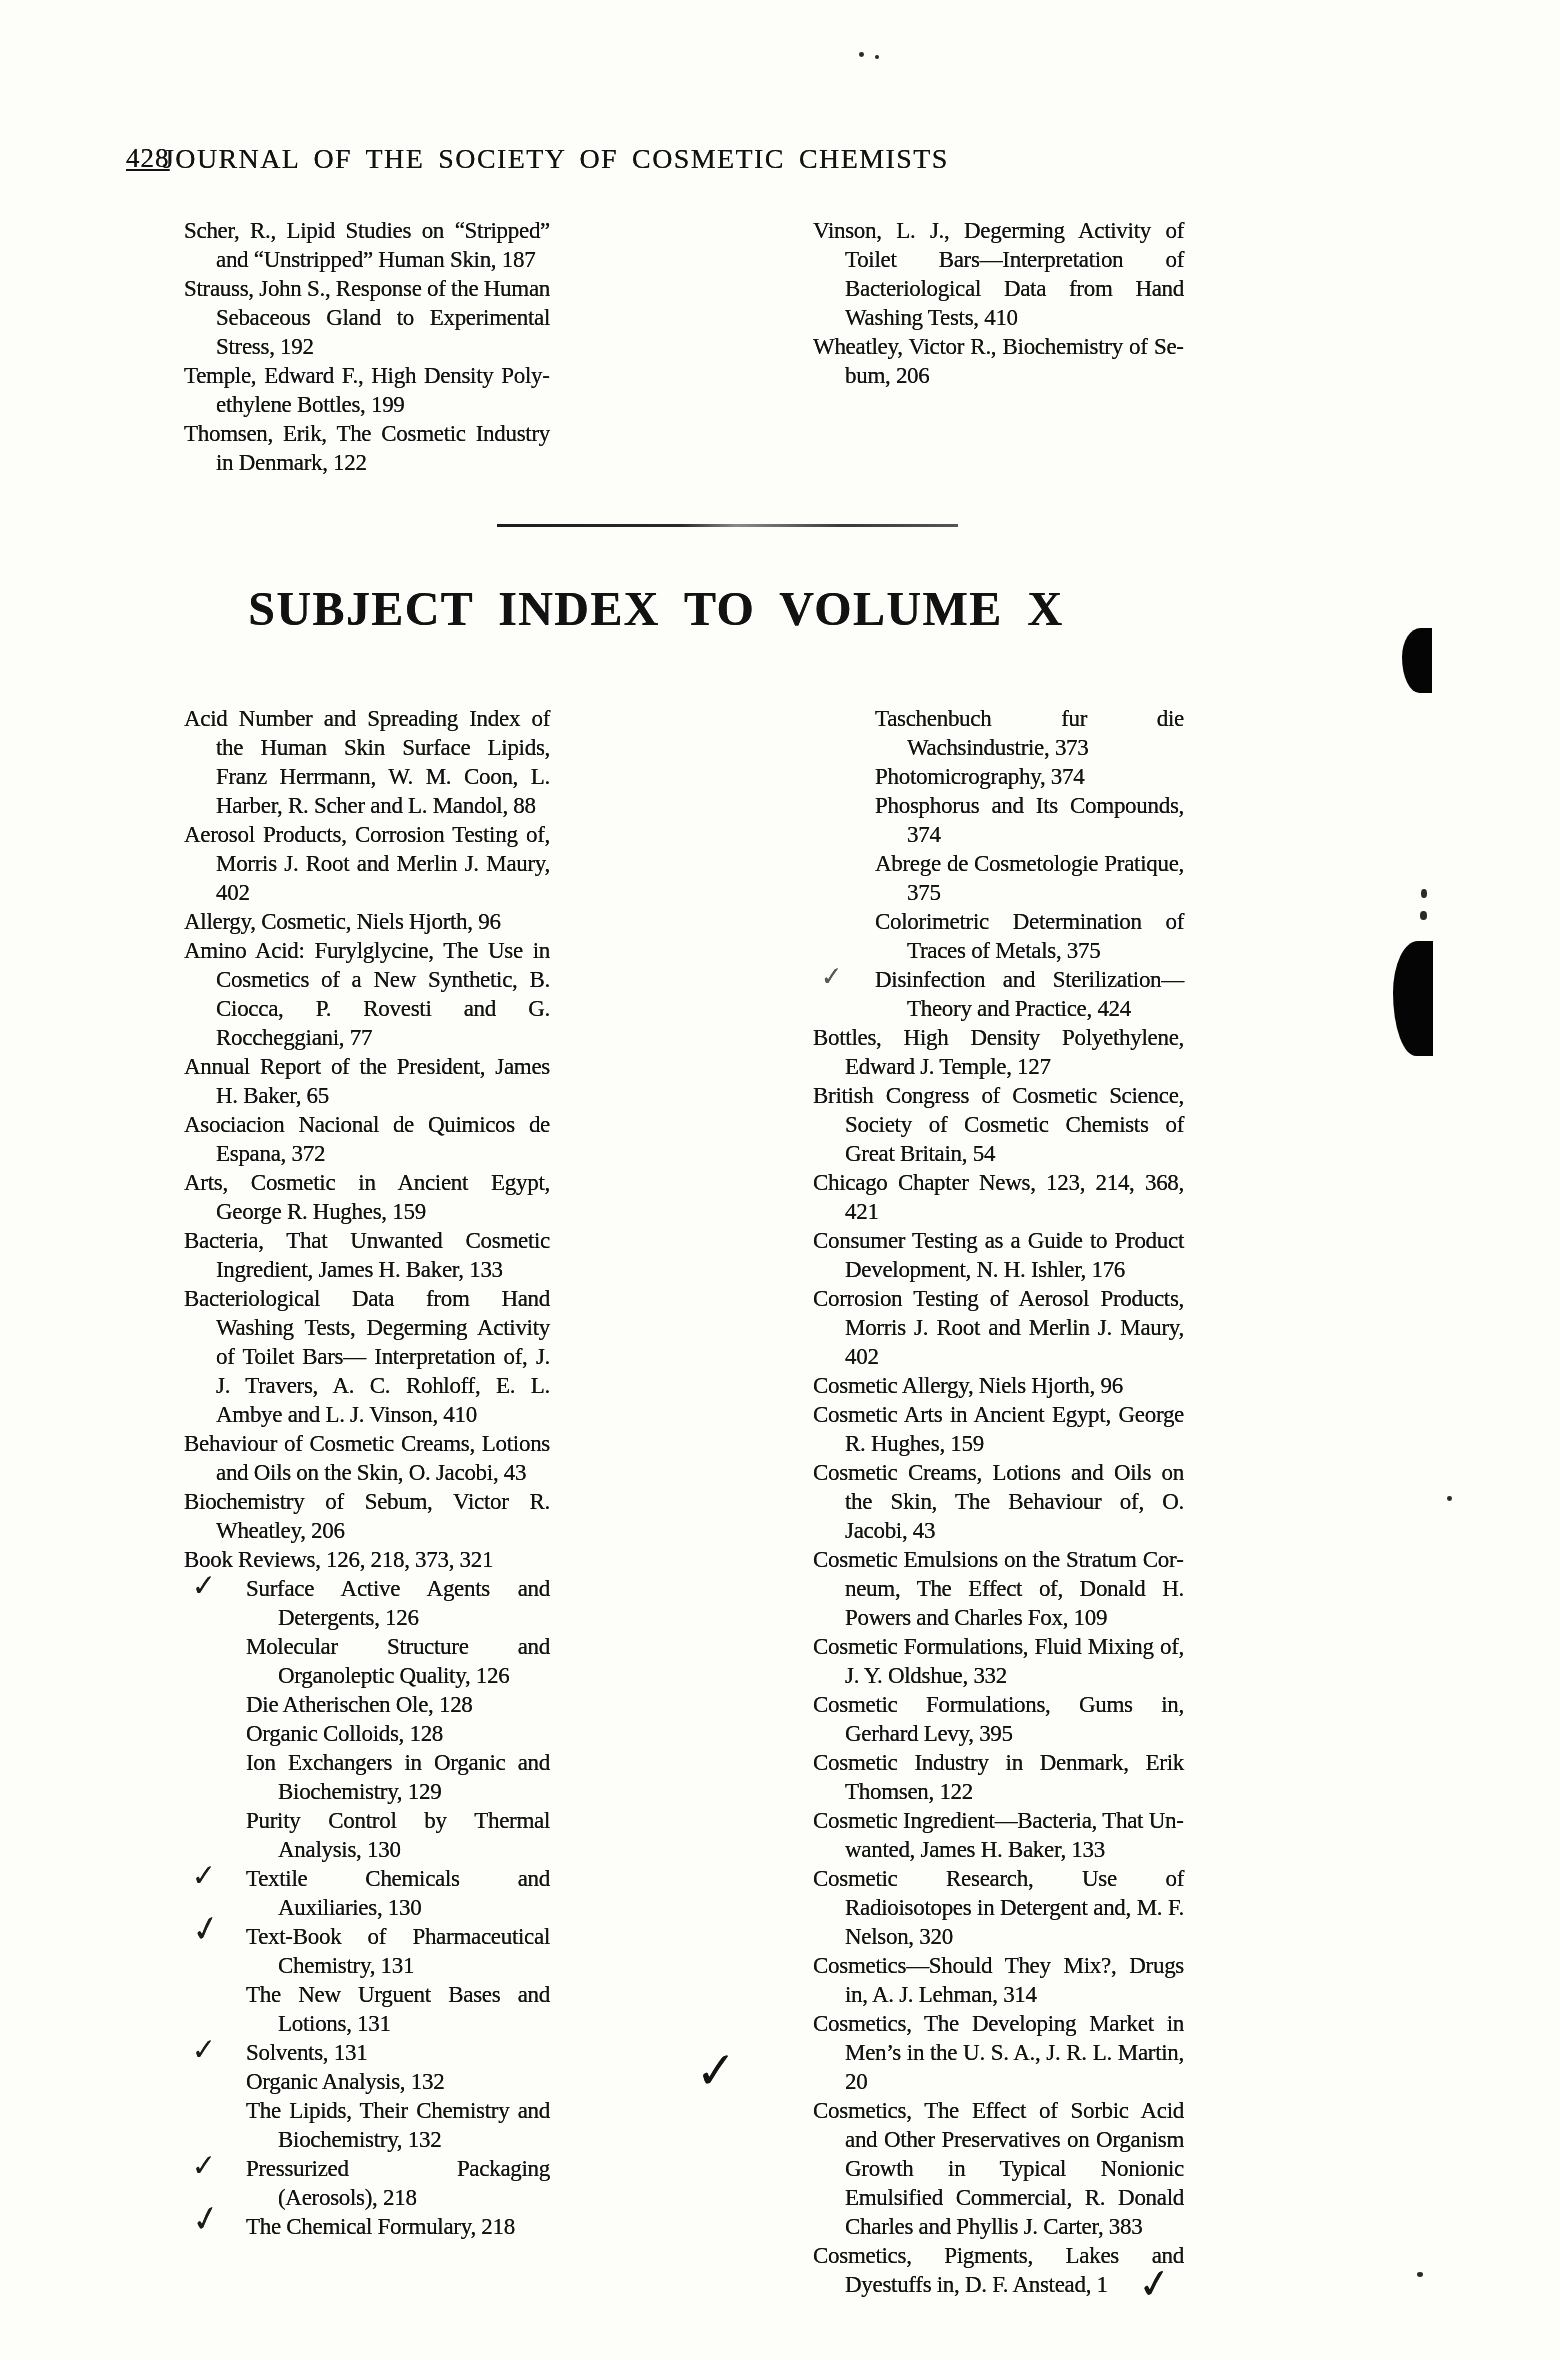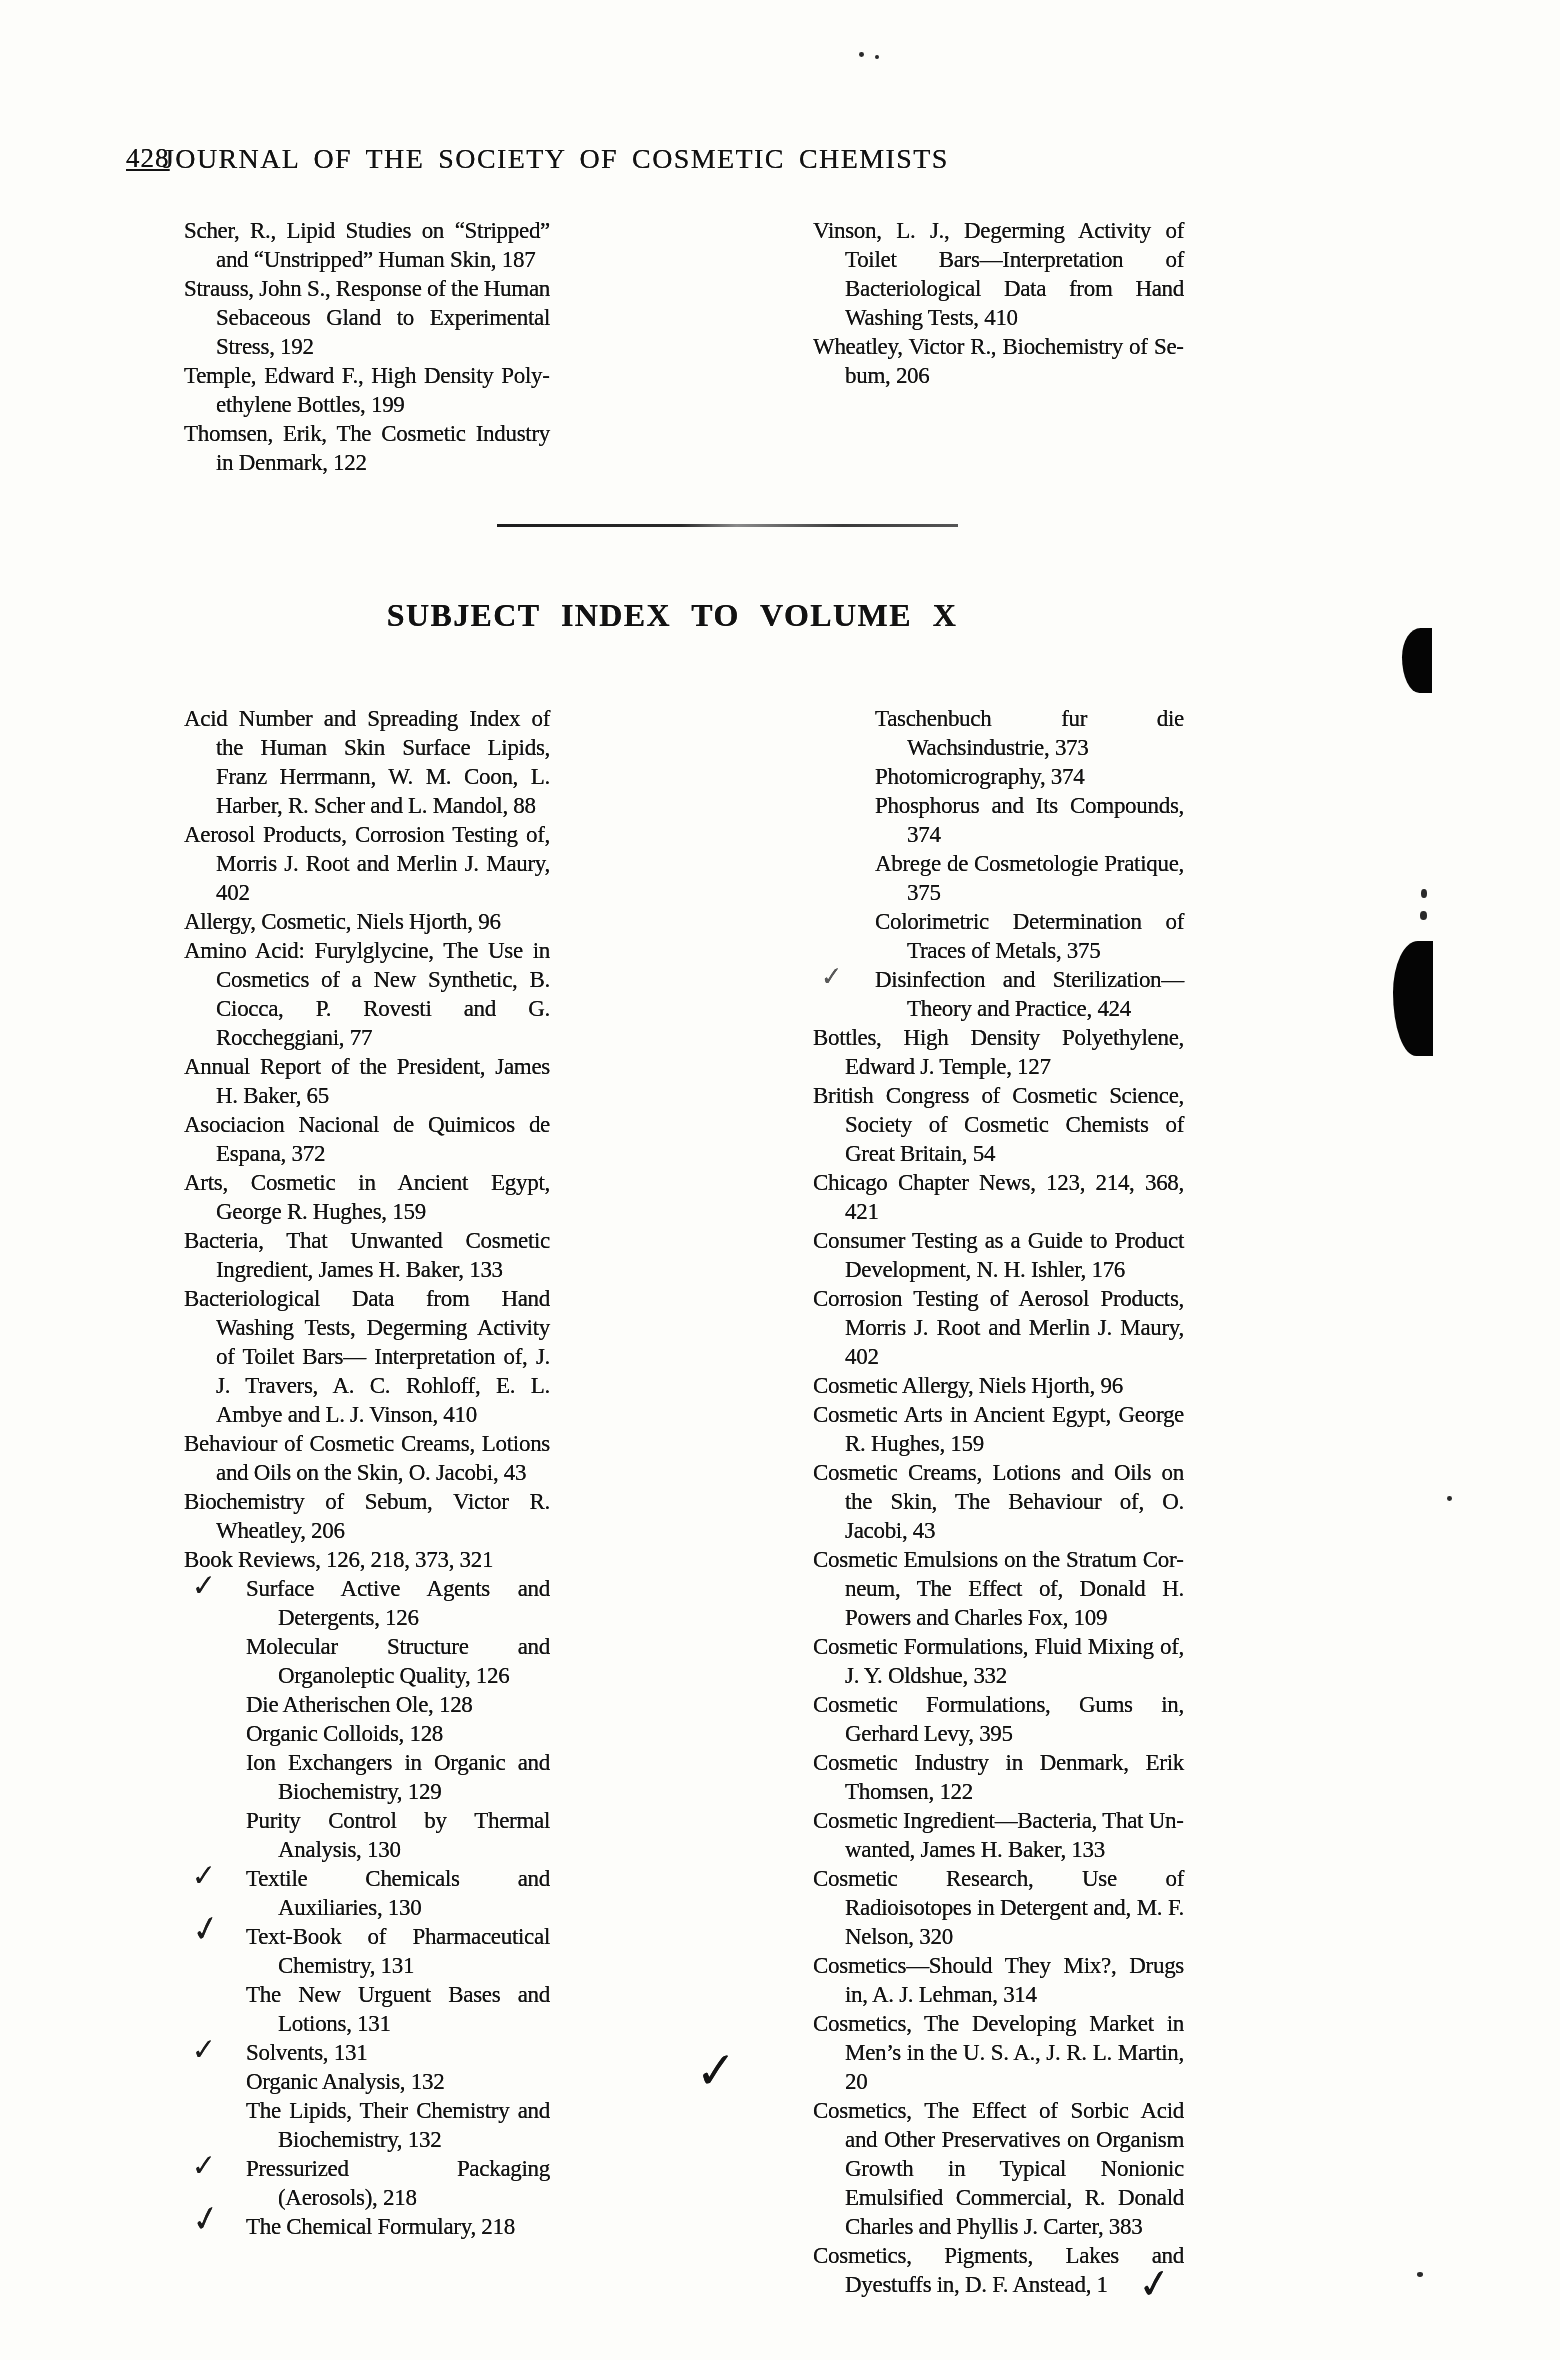--- a/index.html
+++ b/index.html
@@ -51,22 +51,22 @@
     font-size:40px;color:#161616;
     transform:rotate(-8deg) translateY(5.7px);
   }
 
   .divider{
     position:absolute;top:524px;left:497px;width:461px;height:2.9px;
     background:linear-gradient(to right,#1d1d1d 0%,#2a2a2a 40%,#8a8a8a 52%,#3a3a3a 75%,#555 100%);
   }
 
   .section-title{
-    position:absolute;top:581px;left:130px;width:1052px;margin:16px;
-    text-align:center;font-size:32px;font-weight:bold;
+    position:absolute;top:581px;left:130px;width:1052px;margin:0;
+    text-align:center;font-size:48px;font-weight:bold;
     letter-spacing:1.4px;word-spacing:11.5px;white-space:nowrap;
   }
 
   .stray-layer{position:absolute;top:0;left:0;width:1561px;height:2360px;pointer-events:none;}
   .ink-blob{position:absolute;background:#050505;border-radius:62% 0 0 58% / 45% 0 0 55%;}
   .ink-speck{position:absolute;background:#2a2a2a;border-radius:50%;}
   .stray-check{
     position:absolute;font-family:"DejaVu Sans", sans-serif;color:#141414;
     transform:rotate(-6deg) skewX(-6deg);line-height:1;
   }

